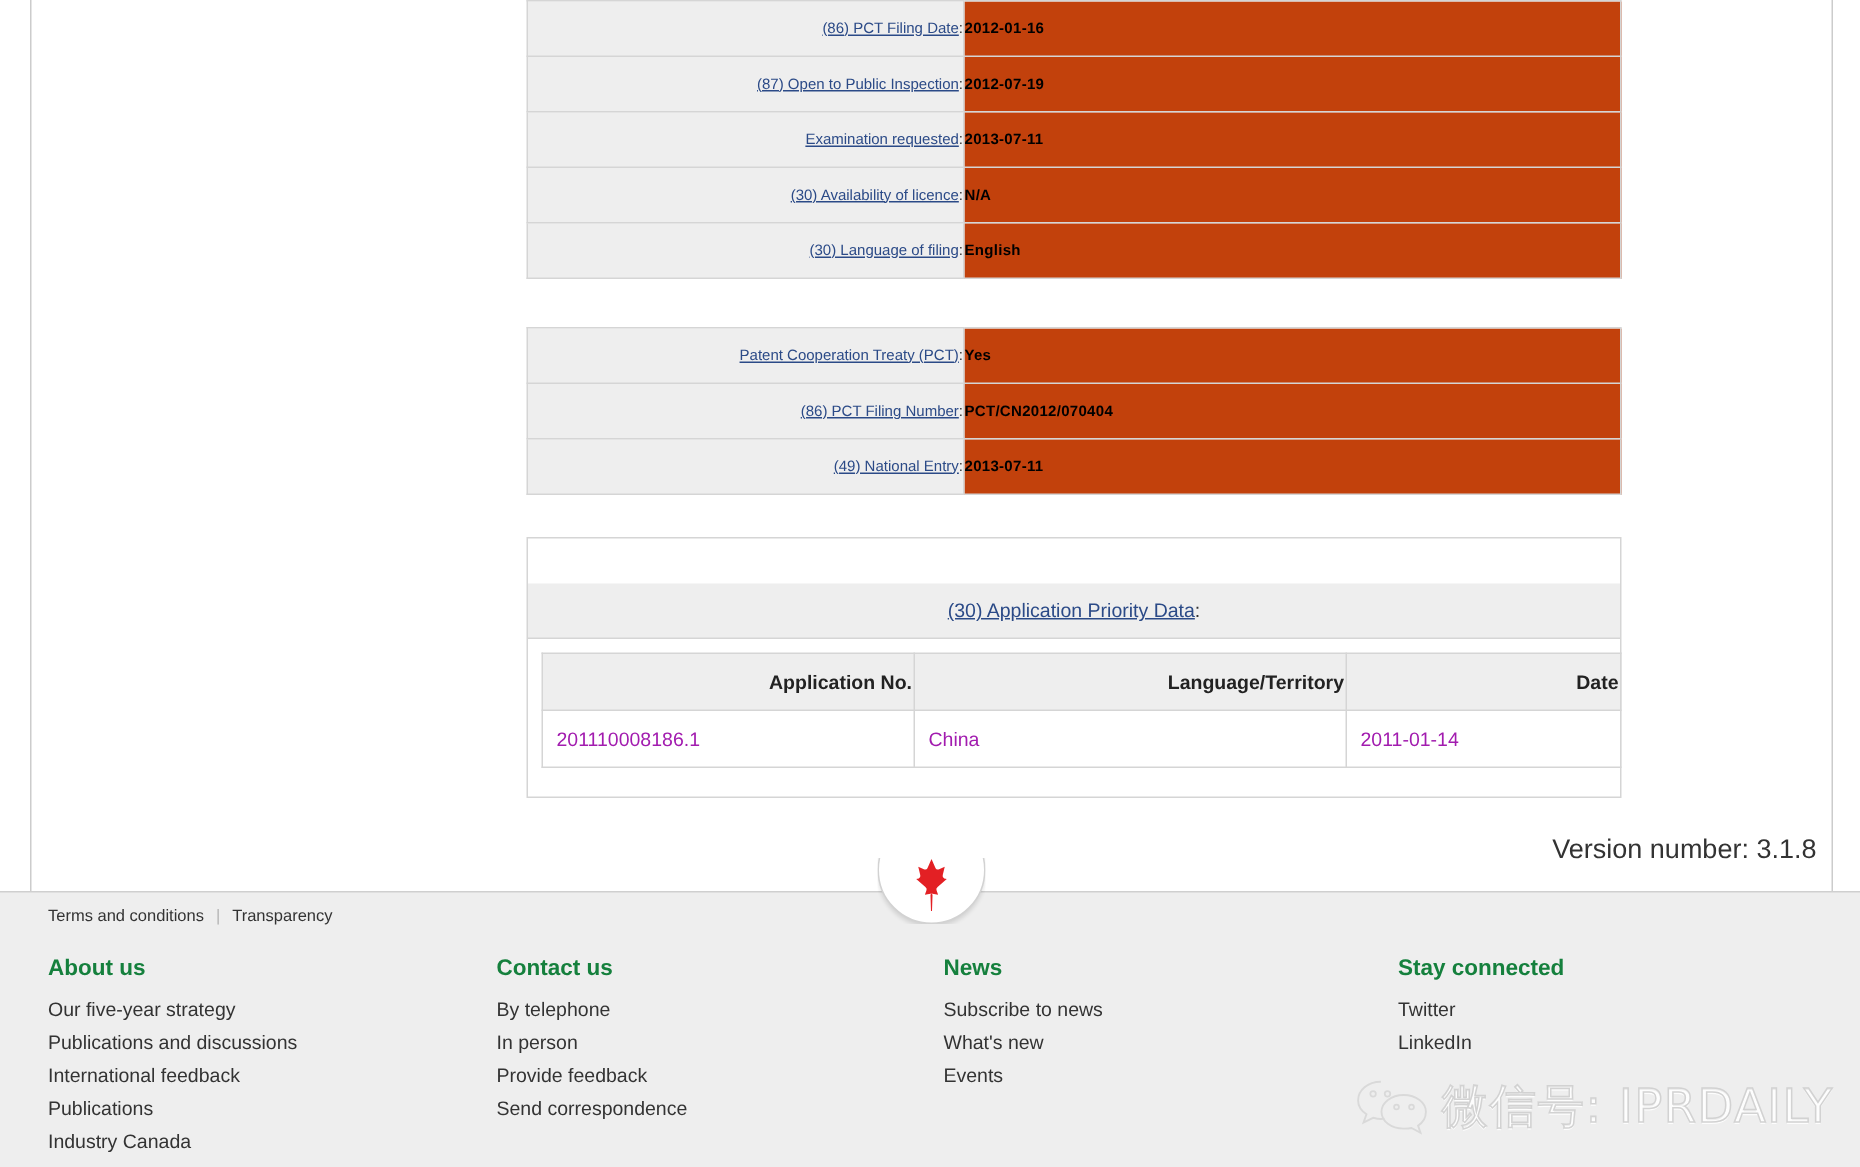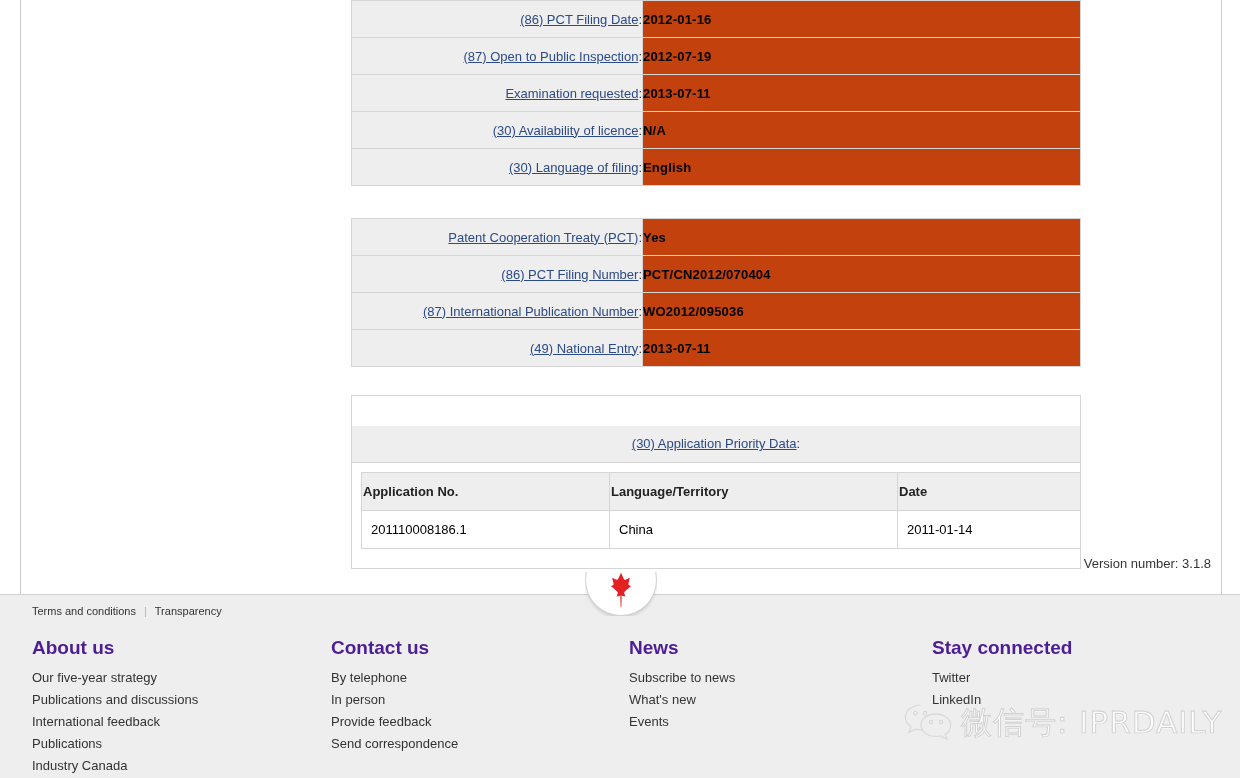--- a/index.html
+++ b/index.html
@@ -54,21 +54,21 @@
     border: 1px solid #d5d5d5;
     border-top: none;
   }
   table.bib.with-top { border-top: 1px solid #d5d5d5; }
 
   table.bib td {
     border: 1px solid #d5d5d5;
     padding: 0;
     height: 36px;
     vertical-align: middle;
-    font-size: 13px;
+    font-size: 10px;
     margin-top: 29px;
   }
   td.bib-label {
     width: 290px;
     background: #eeeeee;
     text-align: right;
     padding-right: 10px;
     color: #333333;
   }
   td.bib-value {
@@ -114,41 +114,41 @@
     width: 710px;
     table-layout: fixed;
   }
   table.prio th {
     background: #eeeeee;
     border: 1px solid #d5d5d5;
     height: 35px;
     font-size: 13px;
     font-weight: bold;
     color: #222222;
-    text-align: left;
+    text-align: right;
   }
   table.prio td {
     background: #ffffff;
     border: 1px solid #d5d5d5;
     height: 35px;
     font-size: 13px;
-    color: #000000;
+    color: #a21caf;
     text-align: left;
     padding-left: 9px;
   }
   .col-app { width: 245px; }
   .col-country { width: 285px; }
   .col-date { width: 180px; }
 
   
   .version-line {
     position: absolute;
     right: 29px;
     top: 556px;
-    font-size: 13px;
+    font-size: 18px;
     color: #333333;
     text-align: right;
   }
 
   
   #footer {
     position: absolute;
     left: 0;
     top: 594px;
     width: 1240px;
@@ -182,23 +182,23 @@
     width: 1240px;
     height: 140px;
   }
   .fcol { position: absolute; top: 0; }
   .fcol-1 { left: 32px; }
   .fcol-2 { left: 331px; }
   .fcol-3 { left: 629px; }
   .fcol-4 { left: 932px; }
   .fcol h3 {
     margin: 0 0 8px 0;
-    font-size: 19px;
+    font-size: 15px;
     font-weight: bold;
-    color: #4c1d95;
+    color: #15803d;
   }
   .fcol ul {
     list-style: none;
     margin: 0;
     padding: 0;
   }
   .fcol li {
     font-size: 13px;
     line-height: 22px;
     color: #333333;
@@ -238,21 +238,21 @@
     left: 0; top: 21px;
     width: 72px;
     height: 2px;
     background: transparent;
   }
 
   
   .watermark {
     position: absolute;
     left: 903px;
-    top: 700px;
+    top: 716px;
     height: 44px;
     display: flex;
     align-items: center;
     z-index: 20;
     pointer-events: none;
     text-align: right;
   }
   .wm-logo { width: 52px; height: 40px; opacity: 0.72; }
   .wm-text {
     margin-left: 6px;
@@ -303,24 +303,20 @@
 
     <table class="bib with-top">
       <tbody>
         <tr>
           <td class="bib-label"><span class="bib-link">Patent Cooperation Treaty (PCT)</span><span class="colon">:</span></td>
           <td class="bib-value">Yes</td>
         </tr>
         <tr>
           <td class="bib-label"><span class="bib-link">(86) PCT Filing Number</span><span class="colon">:</span></td>
           <td class="bib-value">PCT/CN2012/070404</td>
-        </tr>
-        <tr>
-          <td class="bib-label"><span class="bib-link">(87) International Publication Number</span><span class="colon">:</span></td>
-          <td class="bib-value">WO2012/095036</td>
         </tr>
         <tr>
           <td class="bib-label"><span class="bib-link">(49) National Entry</span><span class="colon">:</span></td>
           <td class="bib-value">2013-07-11</td>
         </tr>
       </tbody>
     </table>
 
     <div class="gap-28"></div>
 

